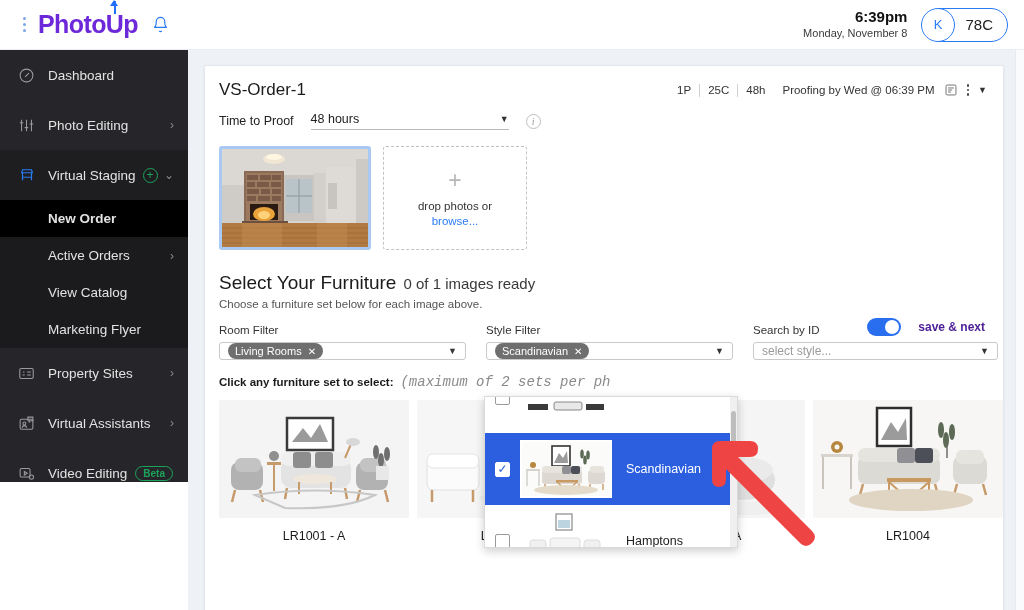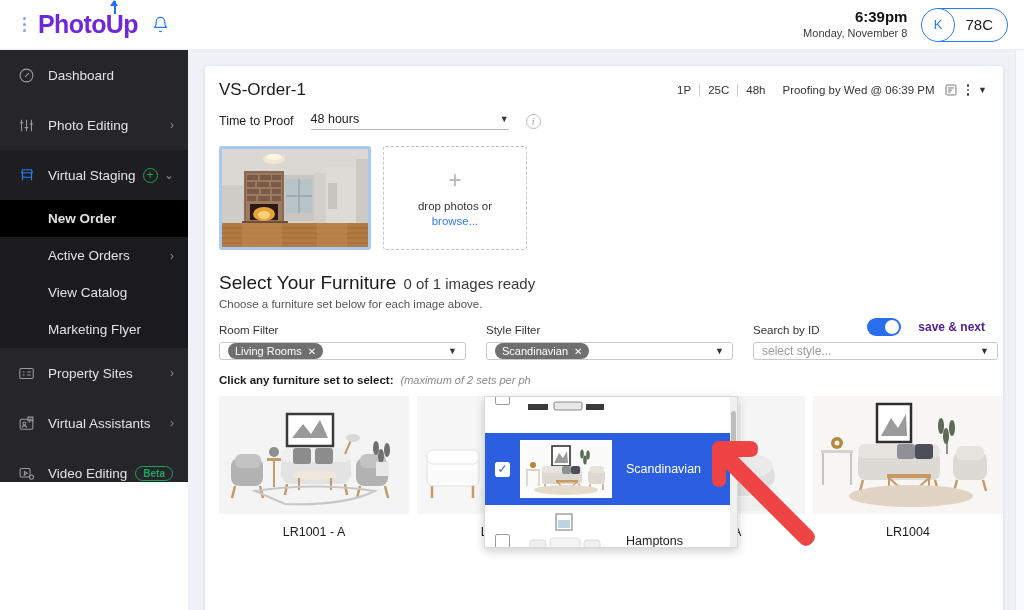--- a/index.html
+++ b/index.html
@@ -158,21 +158,21 @@
   .tag {
     background: #6f6f6f; color: #fff; border-radius: 10px; font-size: 11px;
     padding: 2px 7px; display: flex; align-items: center; gap: 6px;
   }
   .tag .x { font-size: 10px; cursor: pointer; }
   .filt-box .cv { margin-left: auto; font-size: 9px; color: #333; }
   .ph { font-size: 12px; color: #9b9b9b; }
 
   .click-note { display: flex; align-items: baseline; gap: 7px; padding: 14px 0 0 14px; }
   .click-note .b { font-size: 11.5px; color: #1b1b1b; font-weight: bold; }
-  .click-note .i { font-size: 11px; color: #8a8a8a; font-style: italic; }
+  .click-note .i { font-size: 14px; color: #8a8a8a; font-style: italic; font-family: Liberation Mono, monospace; }
 
   .grid { display: flex; padding: 10px 0 0 14px; gap: 8px; }
   .cell { width: 190px; }
   .cell .img {
     width: 190px; height: 118px; background: #f3f3f3; position: relative; overflow: hidden;
     cursor: pointer; border-radius: 2px;
   }
   .cell .cap { text-align: center; font-size: 12.5px; color: #1b1b1b; padding-top: 11px; }
 
   

